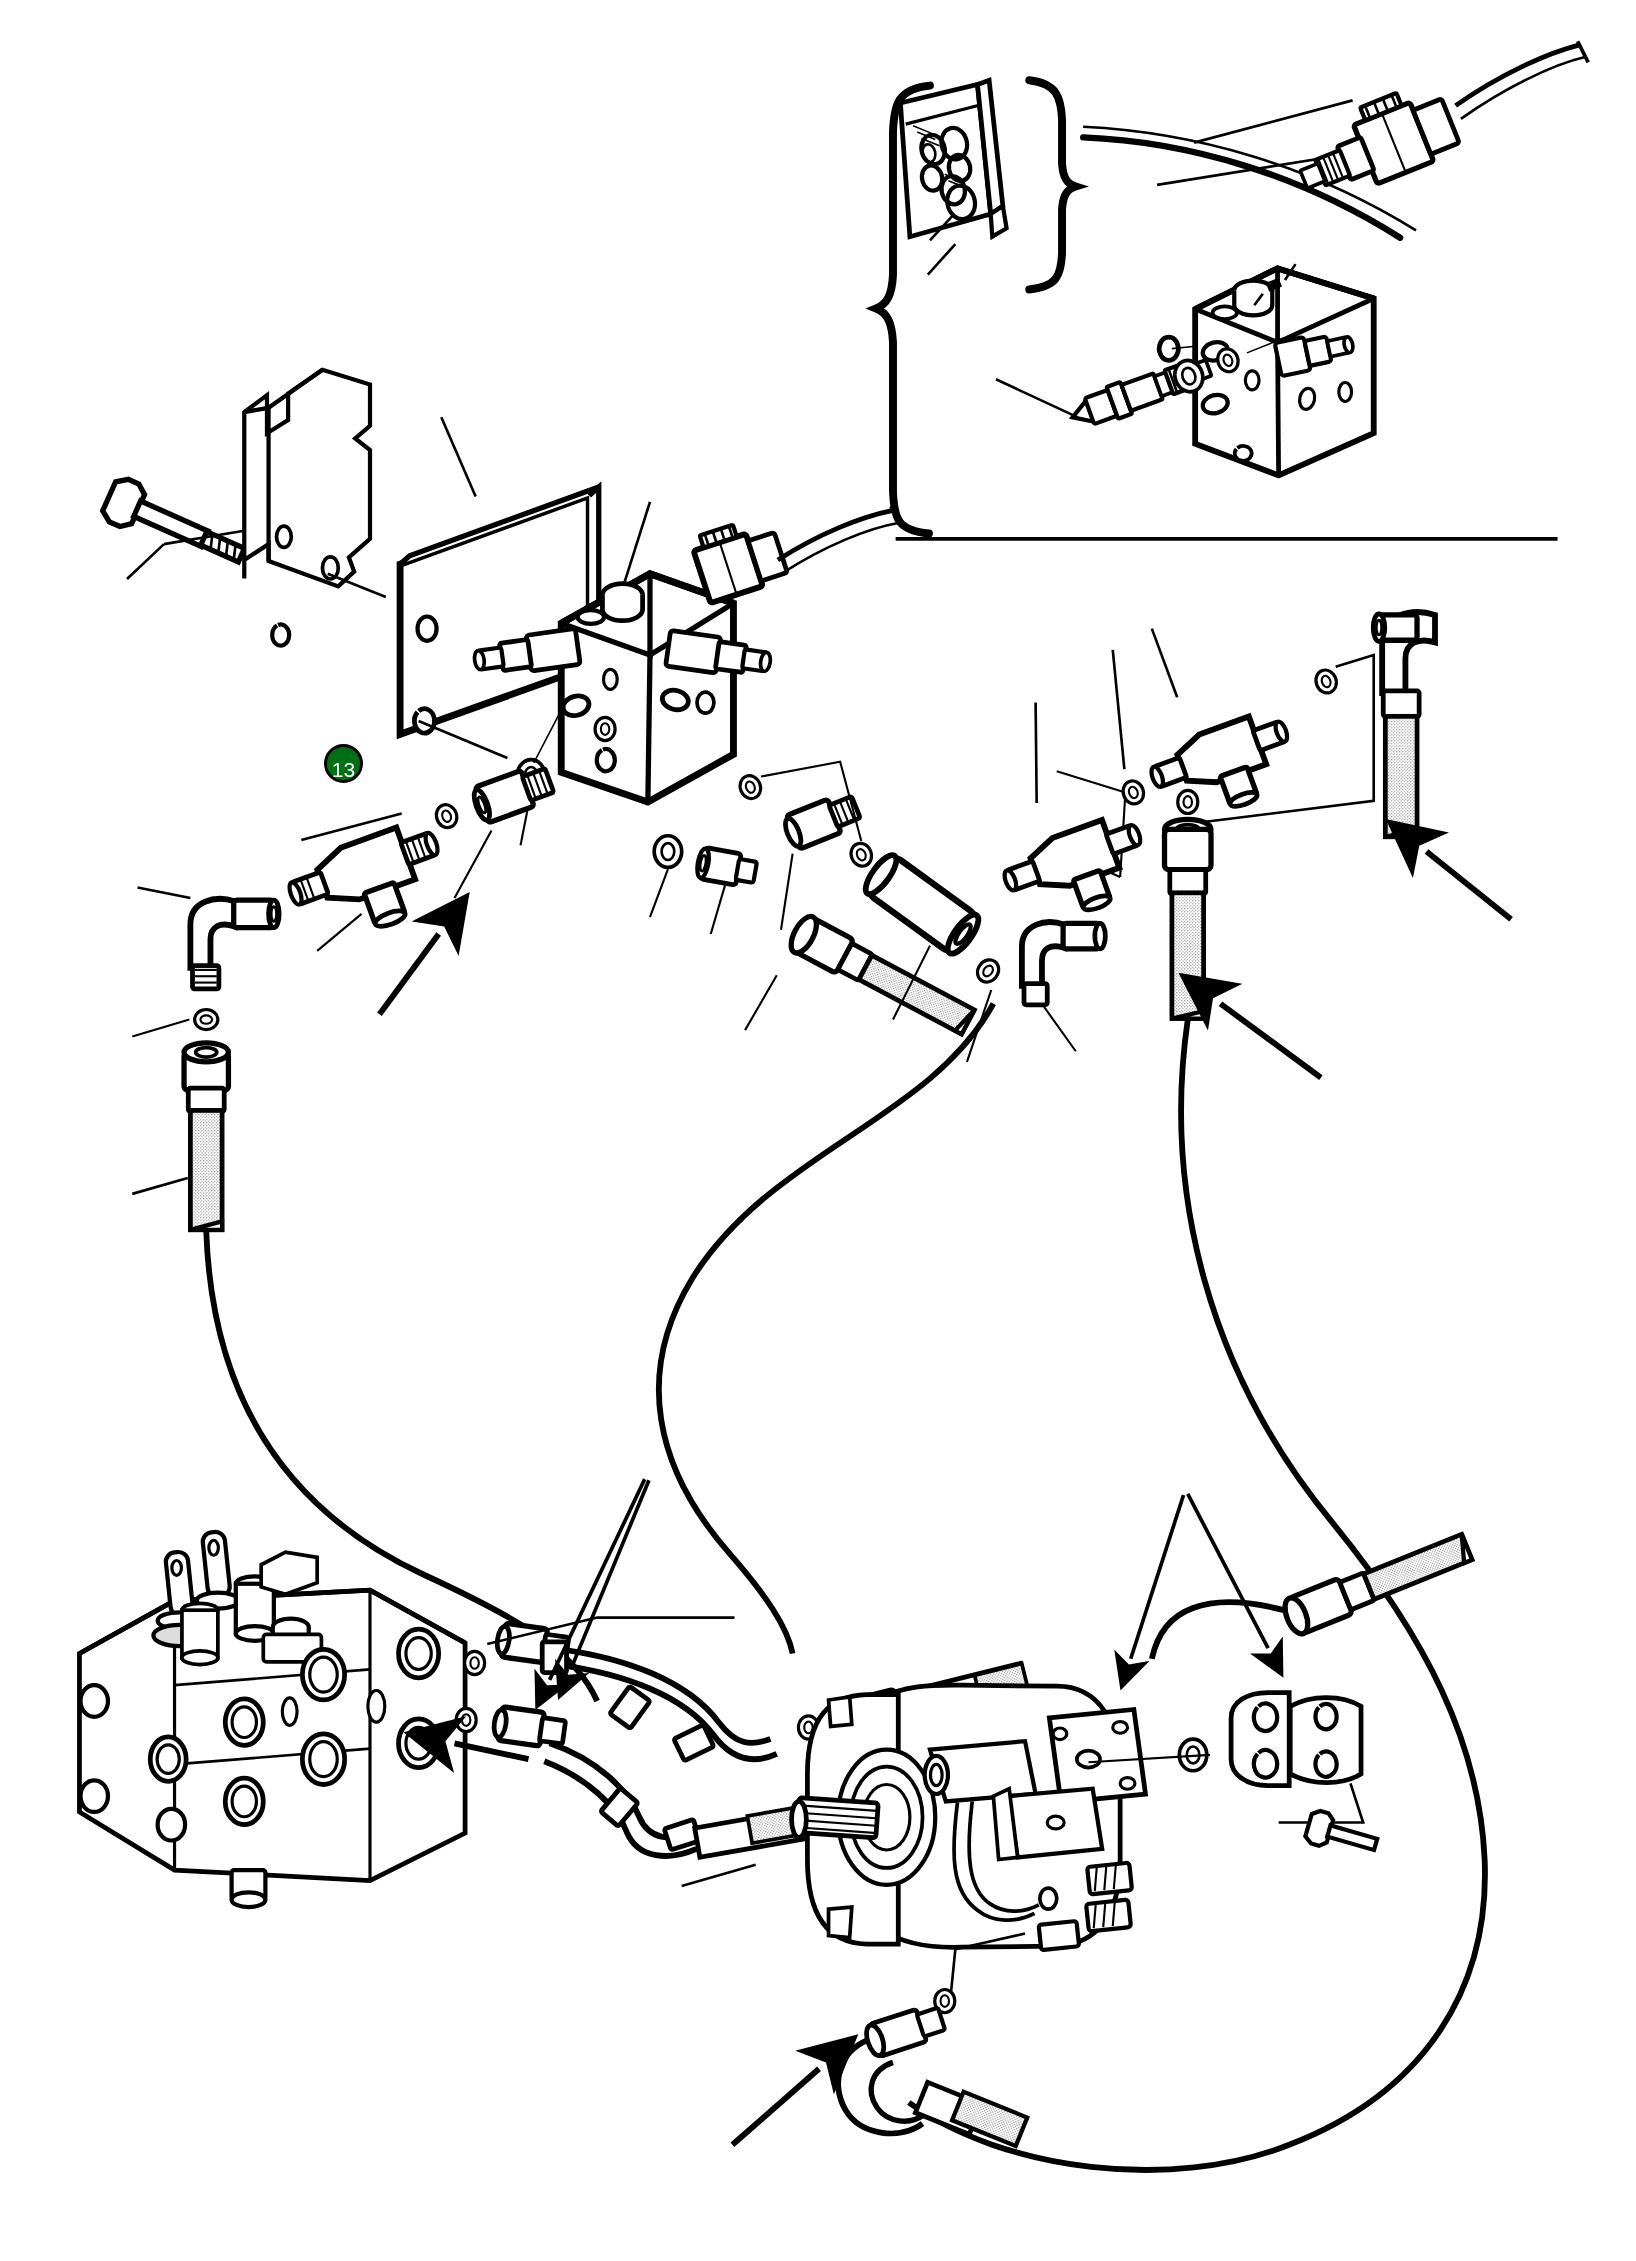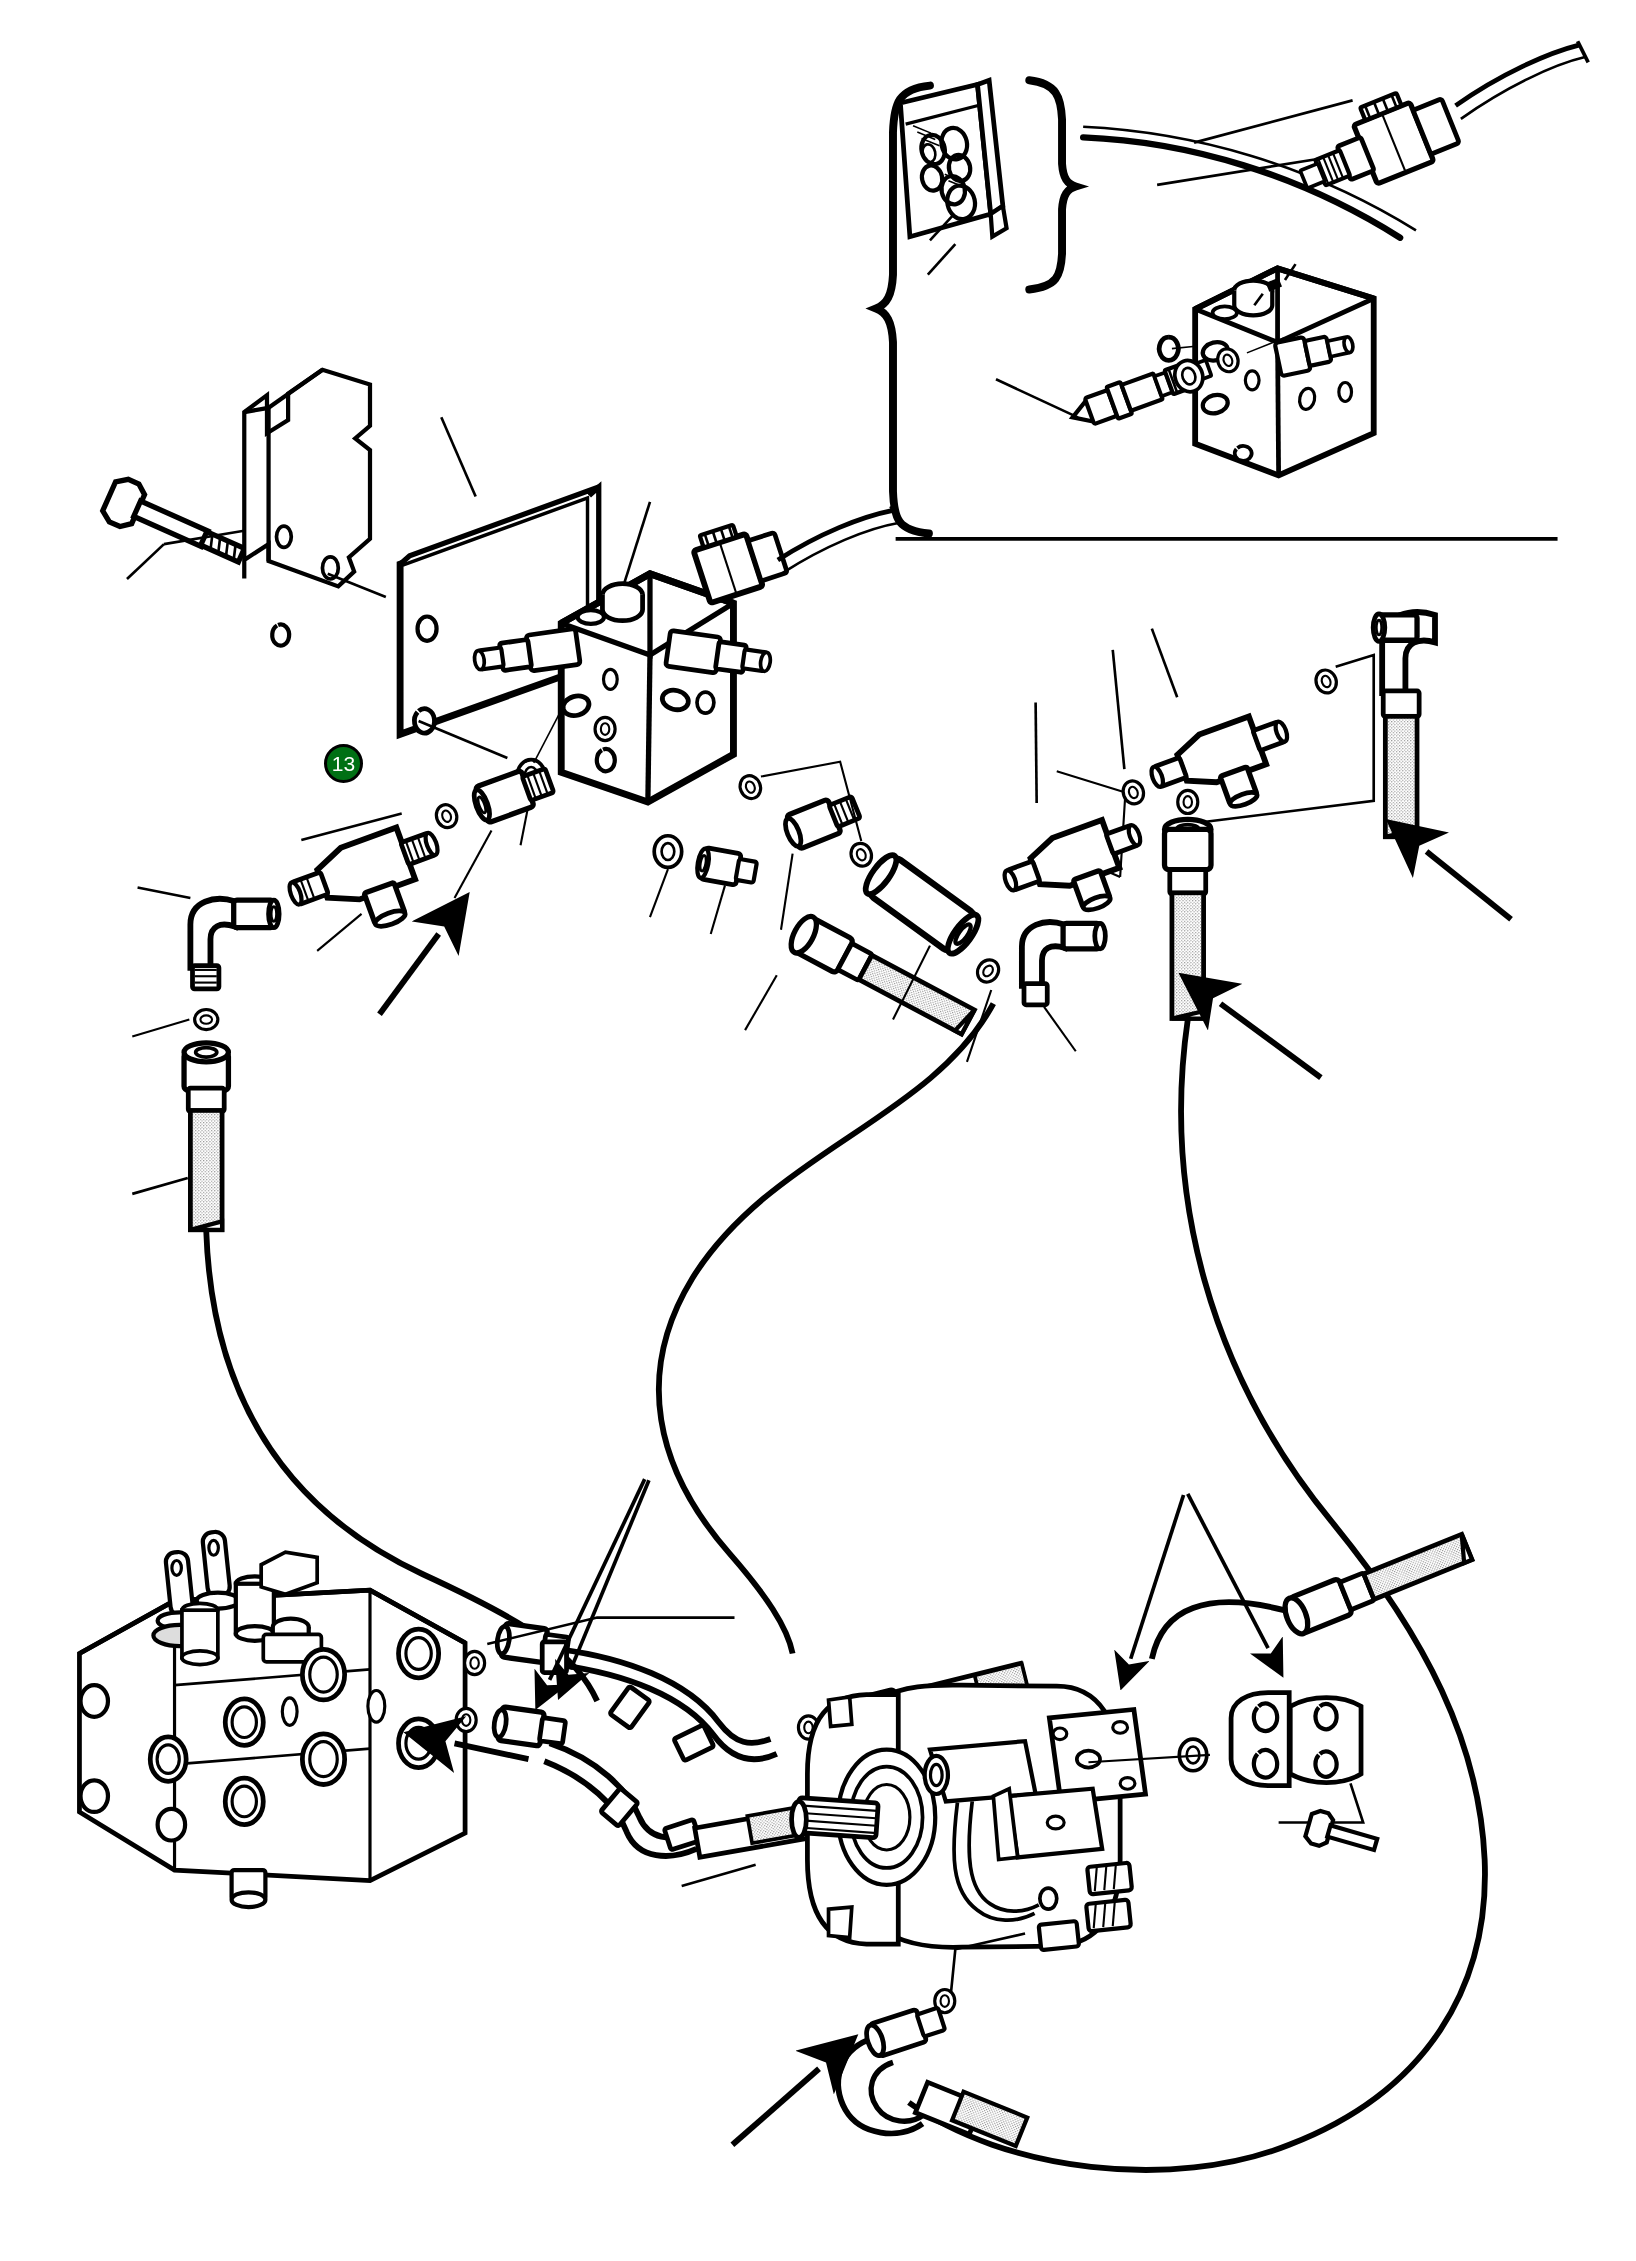--- a/index.html
+++ b/index.html
@@ -1,20 +1,20 @@
 <!DOCTYPE html>
 <html style="font-size:8.5px"><head>
 <meta charset="utf-8">
 <title>Hydraulic Parts Exploded View</title>
 <style>
   html,body{margin:0;padding:0;background:#ffffff;}
   body{font-family:"Liberation Sans",sans-serif;}
   #page{position:relative;width:1637px;height:2261px;background:#ffffff;overflow:hidden;}
   #art{position:absolute;left:0;top:0;width:1637px;height:2261px;}
-  .callout-badge{position:absolute;display:flex;align-items:center;justify-content:center;
+  .callout-badge{position:absolute;display:flex;align-items:flex-end;justify-content:center;
     border-radius:50%;color:#ffffff;font-family:"Liberation Sans",sans-serif;font-weight:400;}
 </style>
 </head>
 <body>
 
 <div id="page">
 
   <svg id="art" viewBox="0 0 3098 4280" xmlns="http://www.w3.org/2000/svg">
 
     <defs>

